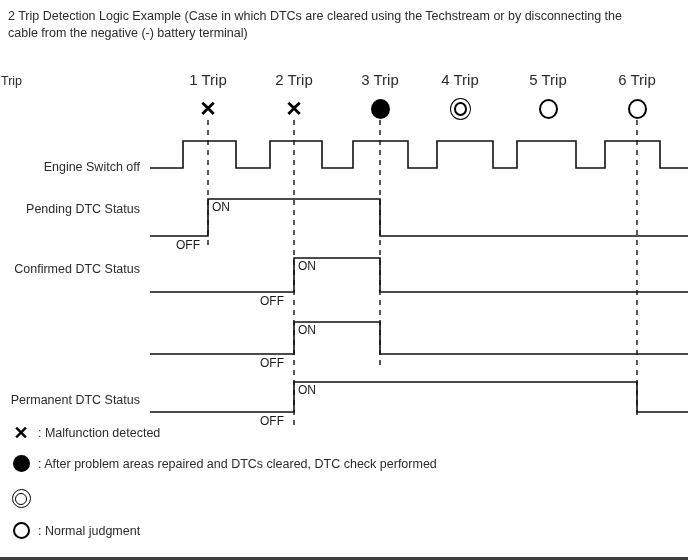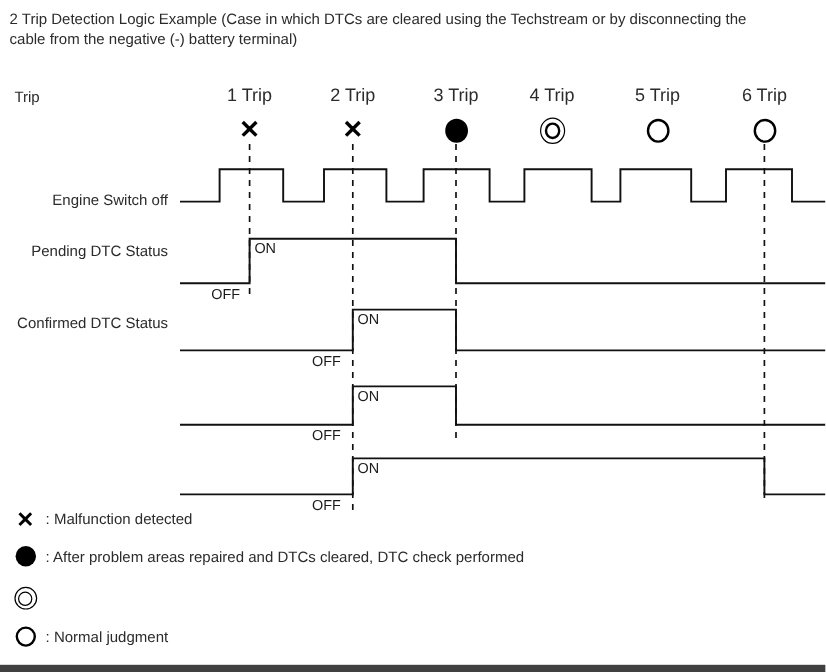--- a/index.html
+++ b/index.html
@@ -9,21 +9,21 @@
   }
   body {
     font-family: "Liberation Sans", sans-serif;
     color: #1a1a1a;
   }
   #page {
     position: relative;
     width: 688px;
     height: 560px;
     background: #ffffff;
-    border-bottom: 6px solid #404040;
+    border-bottom: 3px solid #404040;
     box-sizing: border-box;
     overflow: hidden;
   }
   .title {
     position: absolute;
     left: 8px;
     top: 8px;
     width: 640px;
     font-size: 12.5px;
     line-height: 17px;
@@ -159,30 +159,31 @@
     box-sizing: border-box;
   }
 </style>
 </head>
 <body>
 
 <div id="page">
 
   <div class="title">2 Trip Detection Logic Example (Case in which DTCs are cleared using the Techstream or by disconnecting the cable from the negative (-) battery terminal)</div>
 
-  <div class="row-label" style="left:0;top:74px;width:140px;text-align:left;padding-left:12px;">Trip</div>
+  <div class="row-label" style="left:0;top:74px;width:140px;text-align:left;padding-left:1px;">Trip</div>
 
 
   <div class="row-label" style="left:0;top:202px;width:140px;">Pending DTC Status</div>
 
   <div class="row-label" style="left:0;top:160px;width:140px;">Engine Switch off</div>
 
   <div class="row-label" style="left:0;top:262px;width:140px;">Confirmed DTC Status</div>
 
 
+  <div class="row-label" style="left:0;top:393px;width:140px;">Permanent DTC Status</div>
 
   <div class="trip-label" style="left:208px;top:71px;">1 Trip</div>
   <div class="trip-label" style="left:294px;top:71px;">2 Trip</div>
   <div class="trip-label" style="left:380px;top:71px;">3 Trip</div>
   <div class="trip-label" style="left:460px;top:71px;">4 Trip</div>
   <div class="trip-label" style="left:548px;top:71px;">5 Trip</div>
   <div class="trip-label" style="left:637px;top:71px;">6 Trip</div>
 
   <div class="marker mk-x" style="left:208px;top:109px;">✕</div>
   <div class="marker mk-x" style="left:294px;top:109px;">✕</div>

